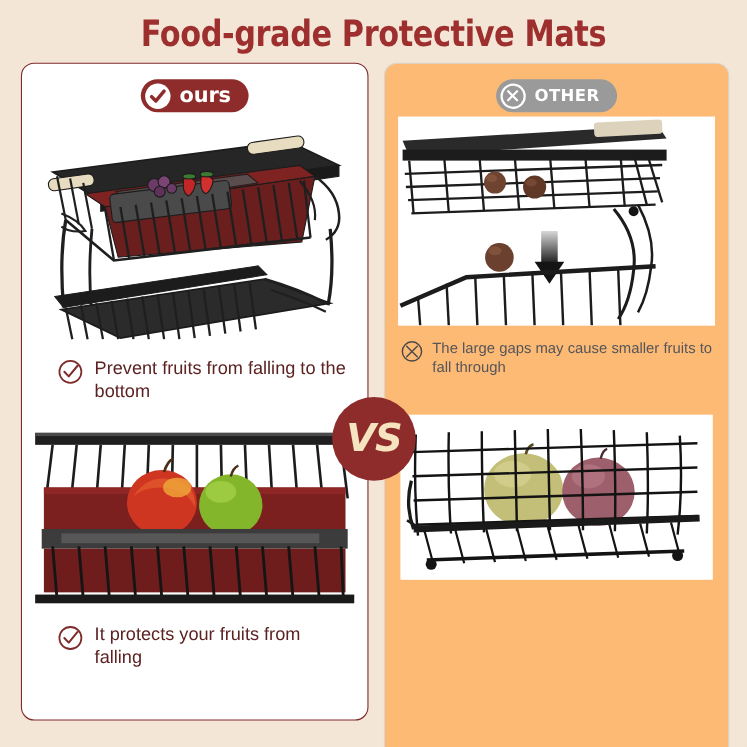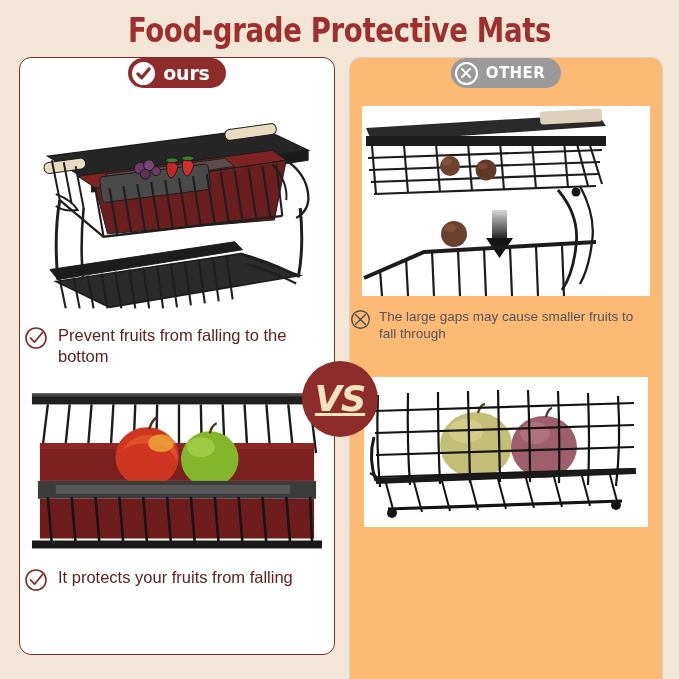--- a/index.html
+++ b/index.html
@@ -59,21 +59,21 @@
     width: 314px;
     height: 636px;
     background: #fdba74;
     border: 1.6px solid #d8d4cf;
   }
 
   
   .badge-row {
     display: flex;
     justify-content: center;
-    align-items: flex-start;
+    align-items: flex-end;
     height: 44px;
   }
 
   .badge {
     display: inline-flex;
     align-items: center;
     border-radius: 999px;
     padding: 3px 16px 3px 4px;
     height: 30px;
   }
@@ -114,21 +114,21 @@
 
   .photo-ours-top   { height: 205px; margin: 2px 6px 0 6px; }
   .photo-ours-bot   { height: 170px; margin: 14px 6px 0 6px; }
   .photo-other-top  { height: 190px; margin: 4px 12px 0 12px; }
   .photo-other-bot  { height: 150px; margin: 34px 14px 0 14px; }
 
   
   .feature {
     display: flex;
     align-items: flex-start;
-    padding: 16px 14px 0 4px;
+    padding: 16px 14px 0 32px;
   }
   .feature .icon {
     flex: 0 0 auto;
     width: 24px;
     height: 24px;
     margin-right: 10px;
     margin-top: 1px;
   }
   .feature .text {
     font-size: 15.5px;
@@ -137,21 +137,21 @@
   }
   #panel-ours .feature .text {
     color: #5c2222;
     font-size: 16.5px;
     font-weight: 500;
   }
   #panel-other .feature .text {
     color: #55555a;
     font-size: 13.5px;
   }
-  #panel-other .feature { padding: 12px 12px 0 0; }
+  #panel-other .feature { padding: 12px 12px 0 14px; }
   #panel-other .feature .icon { width: 21px; height: 21px; margin-right: 8px; }
 
   
   #vs-badge {
     position: absolute;
     left: 302px;
     top: 304px;
     width: 76px;
     height: 76px;
     border-radius: 50%;
@@ -161,21 +161,20 @@
     justify-content: center;
     z-index: 10;
   }
   #vs-badge span {
     color: #f6e3bf;
     font-size: 35px;
     font-weight: bold;
     font-style: italic;
     letter-spacing: -1px;
     font-family: "DejaVu Sans", sans-serif;
-    text-decoration: underline;
   }
 
   
   svg { display: block; }
 </style>
 </head>
 <body>
 
 <div id="page-title">Food-grade Protective Mats</div>
 

